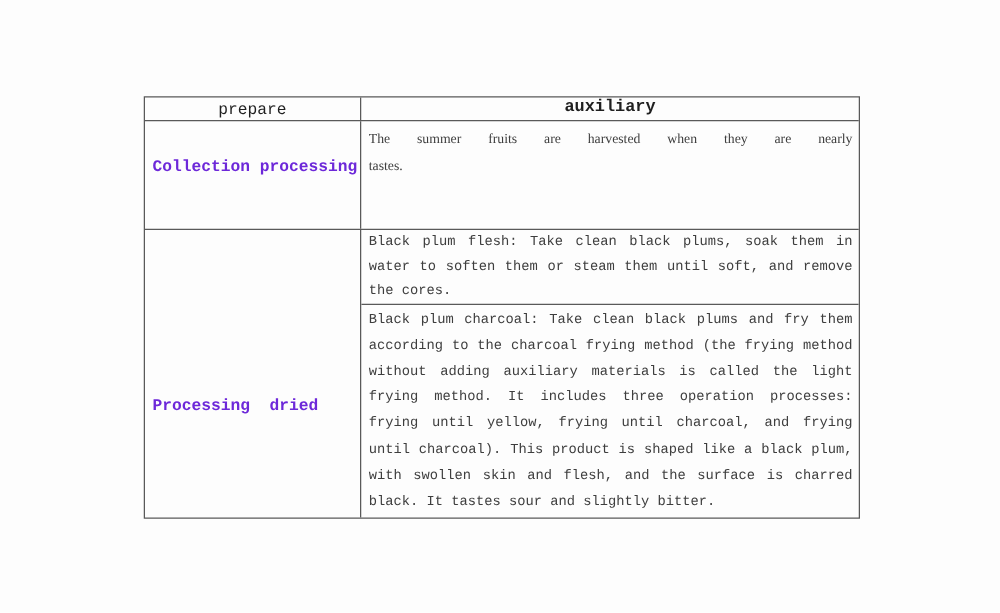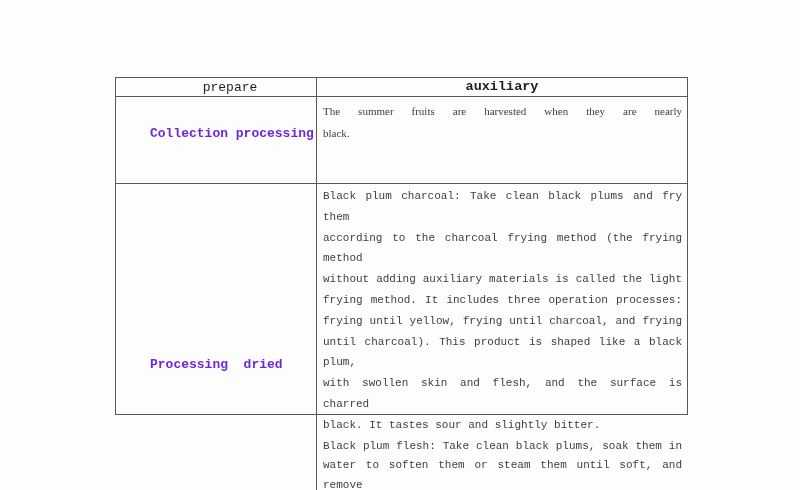--- a/index.html
+++ b/index.html
@@ -32,21 +32,20 @@
     flex: none;
   }
   .header-row { height: 19px; border-bottom: 1px solid #595959; }
   .body-row1  { height: 87px; border-bottom: 1px solid #595959; }
   .body-row2  { flex: 1; }
   .c1 {
     width: 172px;
     flex: none;
     box-sizing: border-box;
     overflow: hidden;
-    margin-left: 28px;
   }
   .c2 {
     flex: 1;
     border-left: 1px solid #595959;
     box-sizing: border-box;
     overflow: hidden;
   }
   .header-cell {
     display: flex;
     align-items: center;
@@ -113,41 +112,41 @@
       <div class="c1 header-cell">prepare</div>
       <div class="c2 header-cell bold">auxiliary</div>
     </div>
 
     <div class="tr body-row1">
       <div class="c1 label-cell">
         <span class="label-text">Collection processing</span>
       </div>
       <div class="c2 text-cell row1-text">
         <div class="jline">The summer fruits are harvested when they are nearly</div>
-        <div class="jline last">black.</div>
+        <div class="jline last">tastes.</div>
       </div>
     </div>
 
     <div class="tr body-row2">
       <div class="c1 label-cell merged">
         <span class="label-text">Processing  dried</span>
       </div>
       <div class="c2 sub-stack">
+        <div class="text-cell sub1">
+          <div class="jline">Black plum flesh: Take clean black plums, soak them in</div>
+          <div class="jline">water to soften them or steam them until soft, and remove</div>
+          <div class="jline last">the cores.</div>
+        </div>
         <div class="text-cell sub2">
           <div class="jline">Black plum charcoal: Take clean black plums and fry them</div>
           <div class="jline">according to the charcoal frying method (the frying method</div>
           <div class="jline">without adding auxiliary materials is called the light</div>
           <div class="jline">frying method. It includes three operation processes:</div>
           <div class="jline">frying until yellow, frying until charcoal, and frying</div>
           <div class="jline">until charcoal). This product is shaped like a black plum,</div>
           <div class="jline">with swollen skin and flesh, and the surface is charred</div>
           <div class="jline last">black. It tastes sour and slightly bitter.</div>
         </div>
-        <div class="text-cell sub1">
-          <div class="jline">Black plum flesh: Take clean black plums, soak them in</div>
-          <div class="jline">water to soften them or steam them until soft, and remove</div>
-          <div class="jline last">the cores.</div>
-        </div>
       </div>
     </div>
 
   </div>
 </div>
 
 </body></html>

